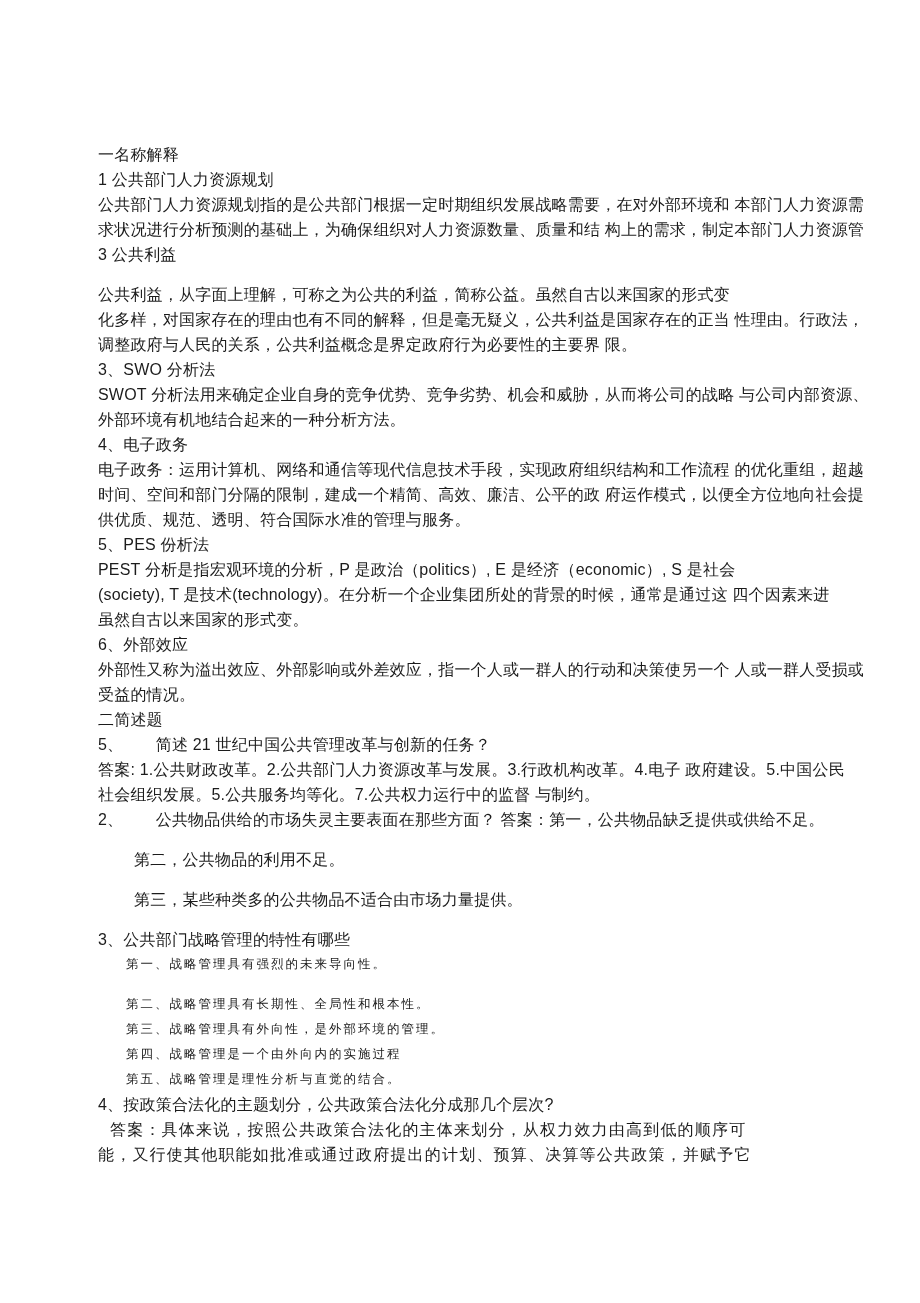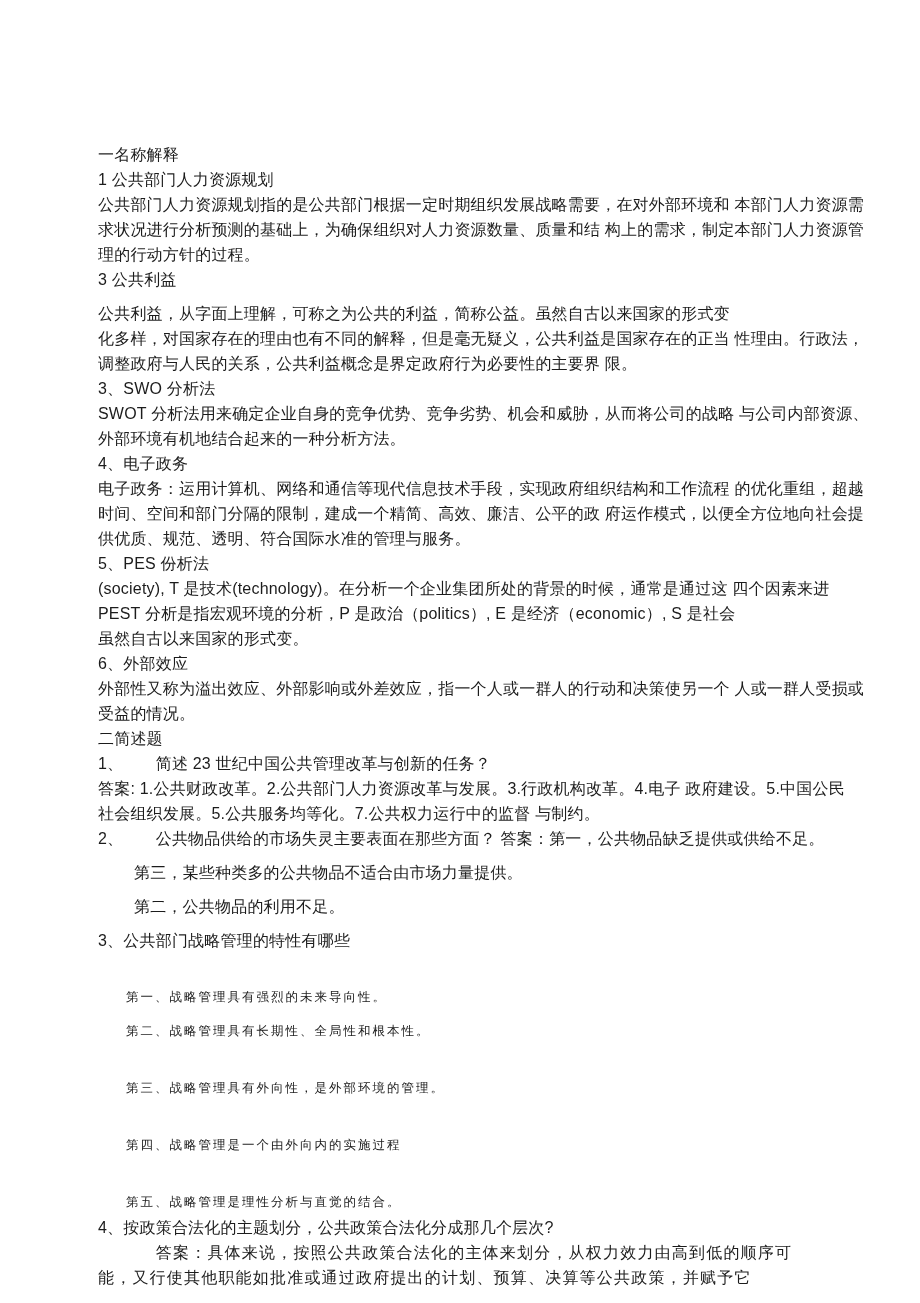--- a/index.html
+++ b/index.html
@@ -23,61 +23,59 @@
     font-size: 16px;
     line-height: 25px;
     letter-spacing: 0.2px;
   }
   .s-body {}
   .s-sub { padding-left: 36px; }
   .s-small {
     font-size: 12.5px;
     letter-spacing: 2px;
     padding-left: 28px;
-    margin-top: 32px;
   }
-  .s-ans { padding-left: 12px; letter-spacing: 1.2px; text-align: center; }
+  .s-ans { padding-left: 12px; letter-spacing: 1.2px; }
   .s-wide { letter-spacing: 1.2px; }
-  .gapped { margin-top: 9px; }
+  .gapped { margin-top: 15px; }
 </style>
 </head>
 <body>
 
 <div class="page">
   <div class="content" id="doc-content">
       <div class="line s-body">一名称解释</div>
       <div class="line s-body">1 公共部门人力资源规划</div>
       <div class="line s-body">公共部门人力资源规划指的是公共部门根据一定时期组织发展战略需要，在对外部环境和 本部门人力资源需</div>
       <div class="line s-body">求状况进行分析预测的基础上，为确保组织对人力资源数量、质量和结 构上的需求，制定本部门人力资源管</div>
-      <div class="line s-body">理的行动方针的过程。</div>
       <div class="line s-body">3 公共利益</div>
       <div class="line s-body gapped">公共利益，从字面上理解，可称之为公共的利益，简称公益。虽然自古以来国家的形式变</div>
       <div class="line s-body">化多样，对国家存在的理由也有不同的解释，但是毫无疑义，公共利益是国家存在的正当 性理由。行政法，</div>
       <div class="line s-body">调整政府与人民的关系，公共利益概念是界定政府行为必要性的主要界 限。</div>
       <div class="line s-body">3、SWO 分析法</div>
       <div class="line s-body">SWOT 分析法用来确定企业自身的竞争优势、竞争劣势、机会和威胁，从而将公司的战略 与公司内部资源、</div>
       <div class="line s-body">外部环境有机地结合起来的一种分析方法。</div>
       <div class="line s-body">4、电子政务</div>
       <div class="line s-body">电子政务：运用计算机、网络和通信等现代信息技术手段，实现政府组织结构和工作流程 的优化重组，超越</div>
       <div class="line s-body">时间、空间和部门分隔的限制，建成一个精简、高效、廉洁、公平的政 府运作模式，以便全方位地向社会提</div>
       <div class="line s-body">供优质、规范、透明、符合国际水准的管理与服务。</div>
       <div class="line s-body">5、PES 份析法</div>
+      <div class="line s-body">PEST 分析是指宏观环境的分析，P 是政治（politics）, E 是经济（economic）, S 是社会</div>
       <div class="line s-body">(society), T 是技术(technology)。在分析一个企业集团所处的背景的时候，通常是通过这 四个因素来进</div>
-      <div class="line s-body">PEST 分析是指宏观环境的分析，P 是政治（politics）, E 是经济（economic）, S 是社会</div>
       <div class="line s-body">虽然自古以来国家的形式变。</div>
       <div class="line s-body">6、外部效应</div>
       <div class="line s-body">外部性又称为溢出效应、外部影响或外差效应，指一个人或一群人的行动和决策使另一个 人或一群人受损或</div>
       <div class="line s-body">受益的情况。</div>
       <div class="line s-body">二简述题</div>
-      <div class="line s-body">1、　　简述 23 世纪中国公共管理改革与创新的任务？</div>
+      <div class="line s-body">5、　　简述 21 世纪中国公共管理改革与创新的任务？</div>
       <div class="line s-body">答案: 1.公共财政改革。2.公共部门人力资源改革与发展。3.行政机构改革。4.电子 政府建设。5.中国公民</div>
       <div class="line s-body">社会组织发展。5.公共服务均等化。7.公共权力运行中的监督 与制约。</div>
       <div class="line s-body">2、　　公共物品供给的市场失灵主要表面在那些方面？ 答案：第一，公共物品缺乏提供或供给不足。</div>
+      <div class="line s-sub gapped">第二，公共物品的利用不足。</div>
       <div class="line s-sub gapped">第三，某些种类多的公共物品不适合由市场力量提供。</div>
-      <div class="line s-sub gapped">第二，公共物品的利用不足。</div>
       <div class="line s-body gapped">3、公共部门战略管理的特性有哪些</div>
       <div class="line s-small">第一、战略管理具有强烈的未来导向性。</div>
       <div class="line s-small gapped">第二、战略管理具有长期性、全局性和根本性。</div>
       <div class="line s-small">第三、战略管理具有外向性，是外部环境的管理。</div>
       <div class="line s-small">第四、战略管理是一个由外向内的实施过程</div>
       <div class="line s-small">第五、战略管理是理性分析与直觉的结合。</div>
       <div class="line s-body">4、按政策合法化的主题划分，公共政策合法化分成那几个层次?</div>
       <div class="line s-ans">答案：具体来说，按照公共政策合法化的主体来划分，从权力效力由高到低的顺序可</div>
       <div class="line s-wide">能，又行使其他职能如批准或通过政府提出的计划、预算、决算等公共政策，并赋予它</div>
     </div>

